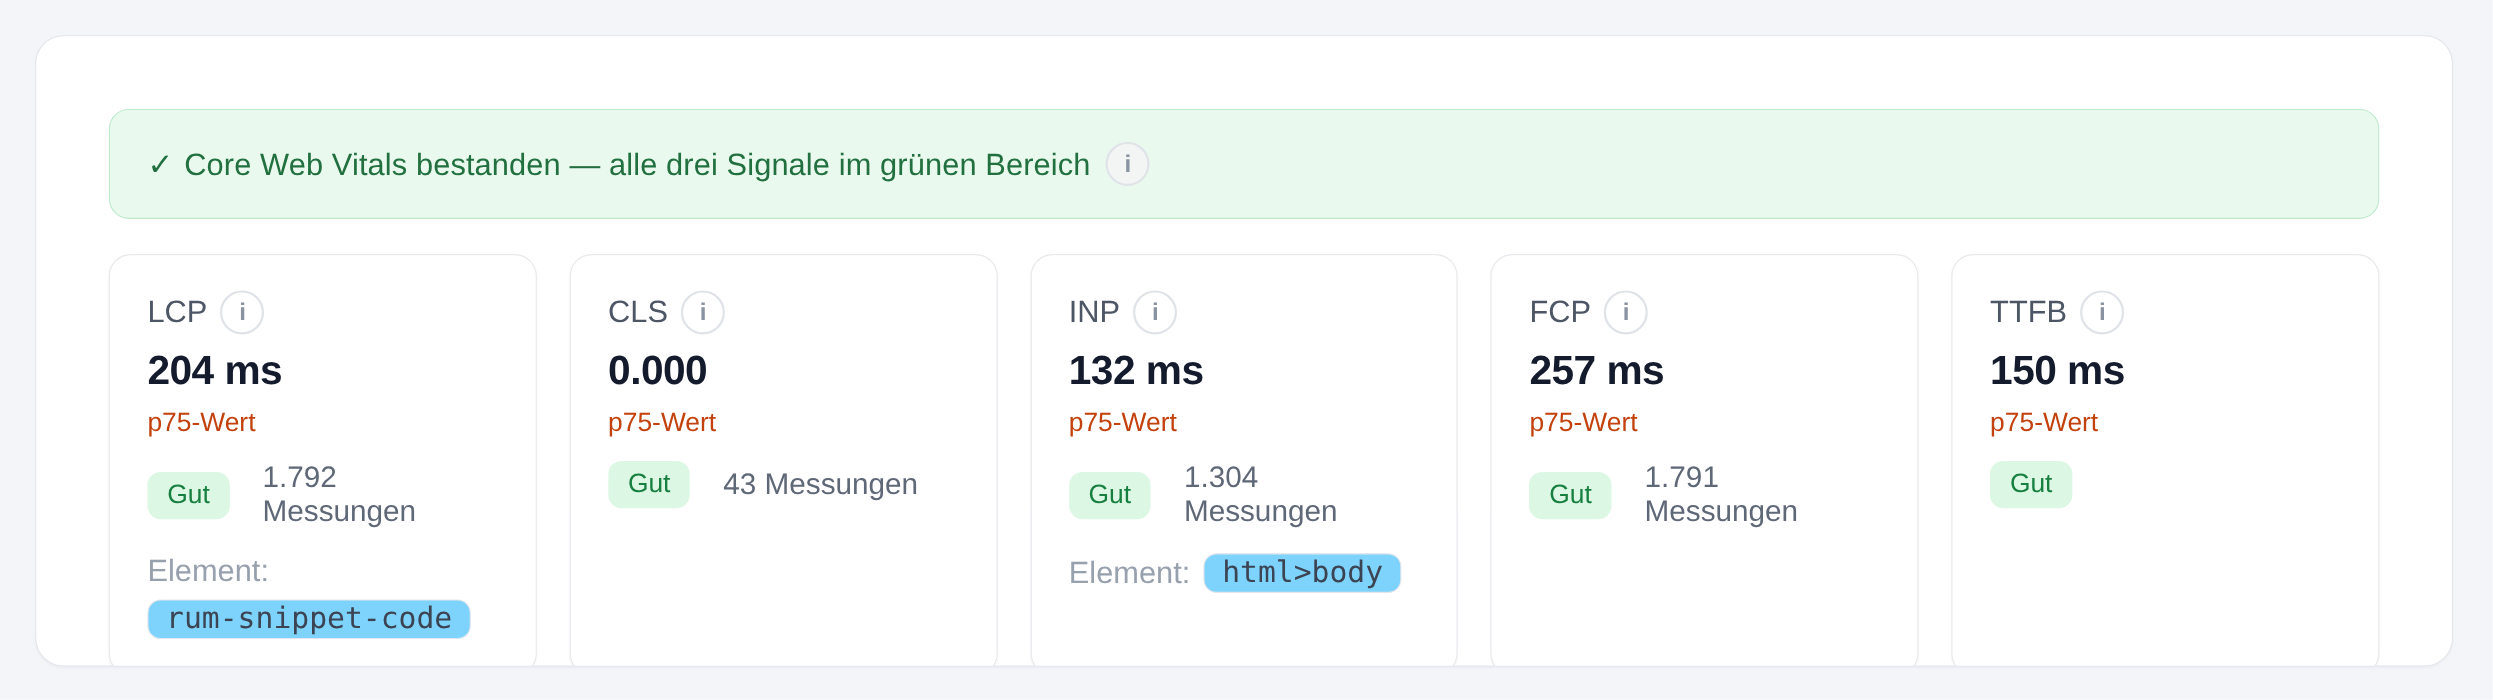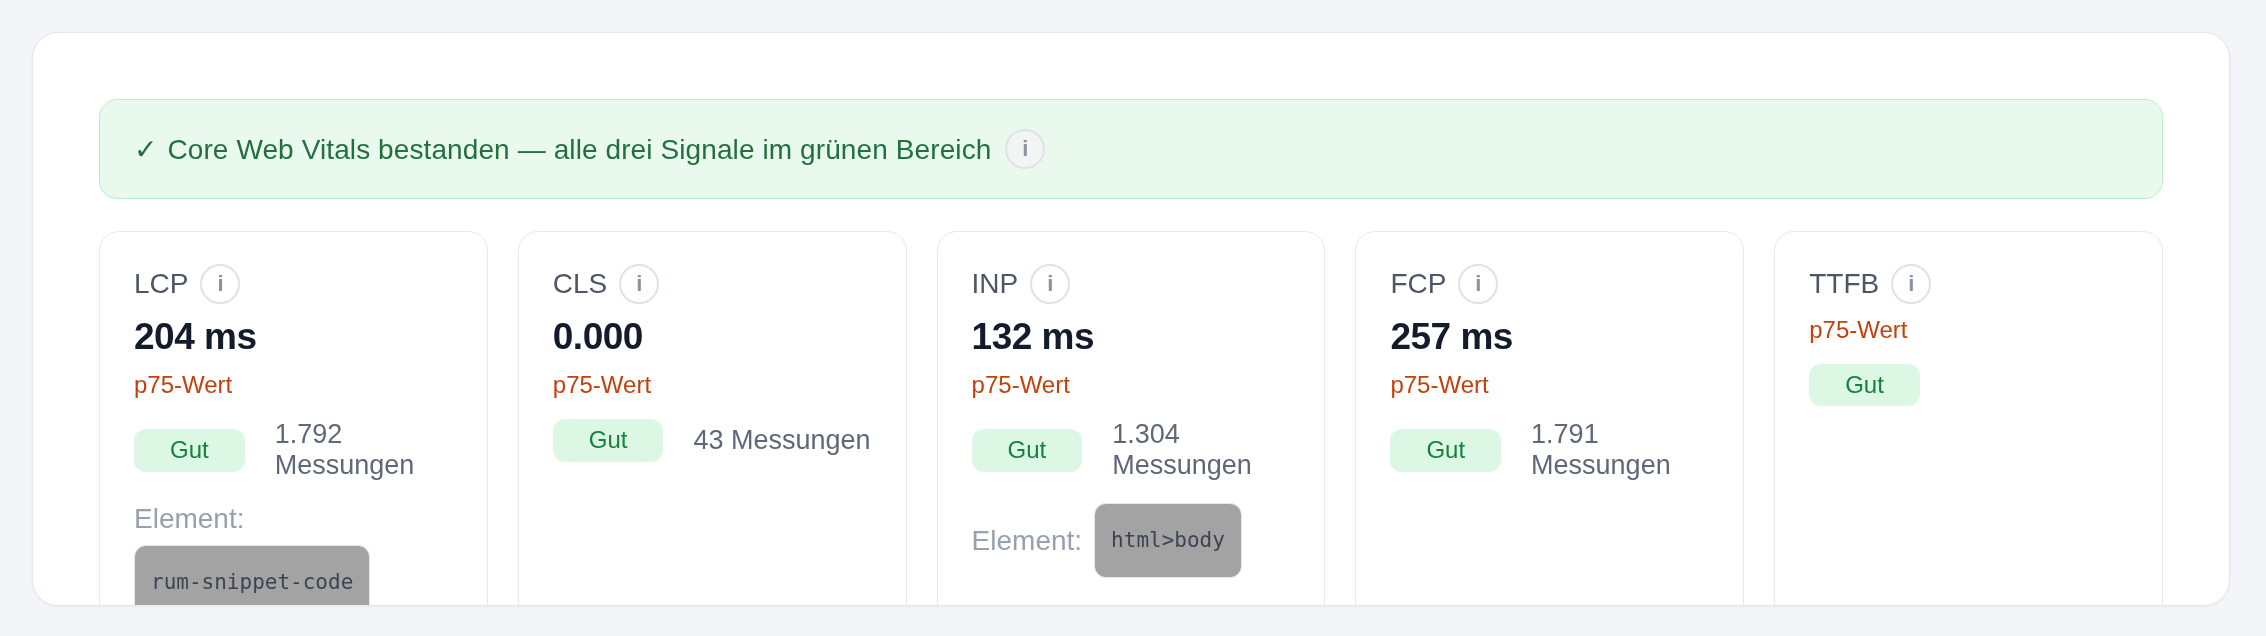--- a/index.html
+++ b/index.html
@@ -100,21 +100,21 @@
     align-items: center;
     gap: 18px;
     margin-bottom: 22px;
   }
   .badge {
     display: inline-flex;
     align-items: center;
     background: #dcf8e4;
     color: #177f3f;
     font-size: 24px;
-    padding: 8px 36px;
+    padding: 8px 18px;
     border-radius: 12px;
     line-height: 1.1;
   }
   .count {
     font-size: 27px;
     color: #5f6877;
     margin-left: 12px;
   }
   .element-row {
     display: flex;
@@ -122,26 +122,26 @@
     align-items: center;
     column-gap: 12px;
     row-gap: 10px;
   }
   .element-label {
     font-size: 28px;
     color: #97a0ad;
   }
   .element-chip {
     font-family: "DejaVu Sans Mono", "Liberation Mono", monospace;
-    font-size: 21px;
+    font-size: 27px;
     color: #3c4454;
-    background: #a3a3a3;
+    background: #7dd3fc;
     border: 1.5px solid #e3e6ea;
     border-radius: 12px;
-    padding: 23px 16px;
+    padding: 0 16px;
     line-height: 1.25;
     white-space: nowrap;
   }
 </style>
 </head>
 <body>
 
 <div class="panel">
 
   <div class="banner">
@@ -206,20 +206,21 @@
         <span class="badge">Gut</span>
         <span class="count">1.791 Messungen</span>
       </div>
 
     </div>
       <div class="card">
       <div class="card-head">
         <span class="metric-label">TTFB</span>
         <span class="info-chip">i</span>
       </div>
+      <div class="metric-value">150 ms</div>
       <div class="p75">p75-Wert</div>
       <div class="badge-row">
         <span class="badge">Gut</span>
       </div>
 
     </div>
     </div>
 
 </div>
 

